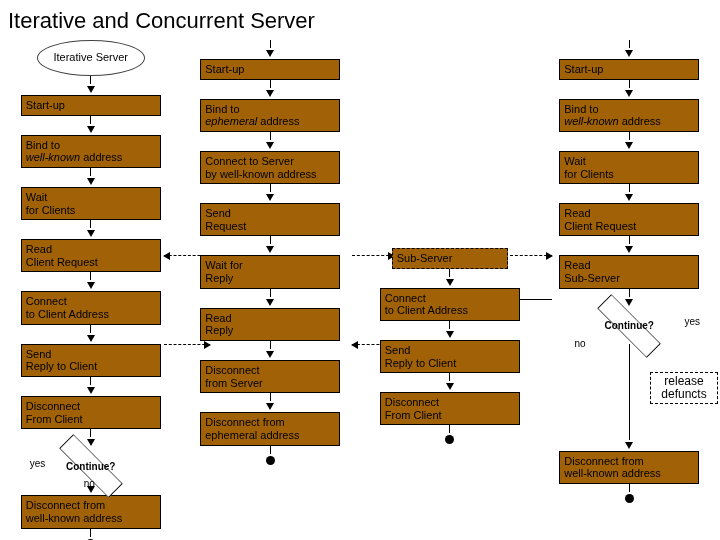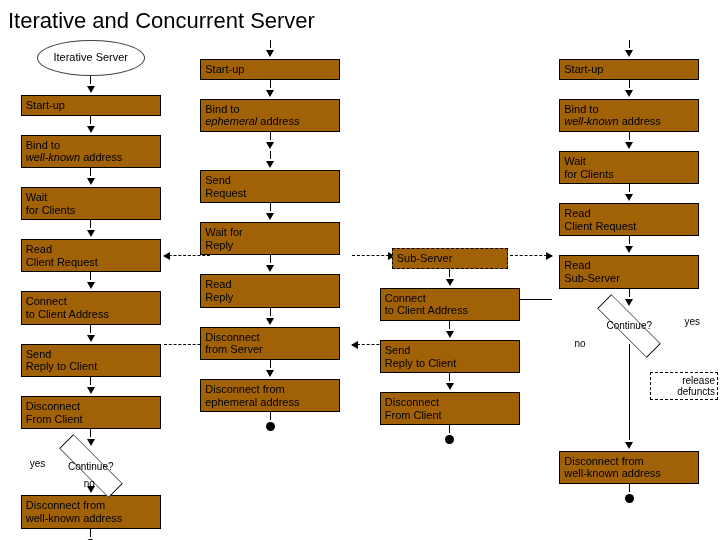--- a/index.html
+++ b/index.html
@@ -51,20 +51,21 @@
     line-height: 1.05;
   }
   .oval.wide { width: 106px; height: 34px; }
   .diamond {
     width: 70px;
     height: 36px;
     position: relative;
     display: flex;
     align-items: center;
     justify-content: center;
+    font-weight: bold;
   }
   .diamond::before {
     content: "";
     position: absolute;
     inset: 0;
     border: 1px solid #000;
     transform: rotate(45deg) scaleY(0.55);
     background: #fff;
   }
   .diamond span { position: relative; z-index: 1; font-size: 10px; }
@@ -96,22 +97,22 @@
   .sidearrow .head-l { left:-1px; border-right:7px solid #000; }
   .sidearrow .head-r { right:-1px; border-left:7px solid #000; }
   i { font-style: italic; }
   .stack { position: relative; }
   .release {
     position: absolute;
     right: -6px;
     top: 64px;
     width: 62px;
     border: 1px dashed #000;
-    font-size: 10px;
-    text-align: right;
+    font-size: 12px;
+    text-align: center;
     padding: 2px 2px;
     line-height: 1.1;
     background: #fff;
   }
   .col4row { display:flex; align-items:center; gap:4px; justify-content:center; width:100%; }
 </style>
 </head>
 <body>
 
 <h1>Iterative and Concurrent Server</h1>
@@ -203,20 +204,21 @@
     <div class="box">Start-up</div>
     <div class="vd">
         <div class="line-down"></div>
         <div class="arrow-down"></div>
       </div>
     <div class="box"><span>Bind to</span><br><i>ephemeral</i><span> address</span></div>
     <div class="vd">
         <div class="line-down"></div>
         <div class="arrow-down"></div>
       </div>
+    <div class="box"><span>Connect to Server</span><br><span>by well-known address</span></div>
     <div class="vd">
         <div class="line-down"></div>
         <div class="arrow-down"></div>
       </div>
     <div class="box"><span>Send</span><br><span>Request</span></div>
     <div class="vd">
         <div class="line-down"></div>
         <div class="arrow-down"></div>
       </div>
     <div class="box"><span>Wait for</span><br><span>Reply</span></div>

